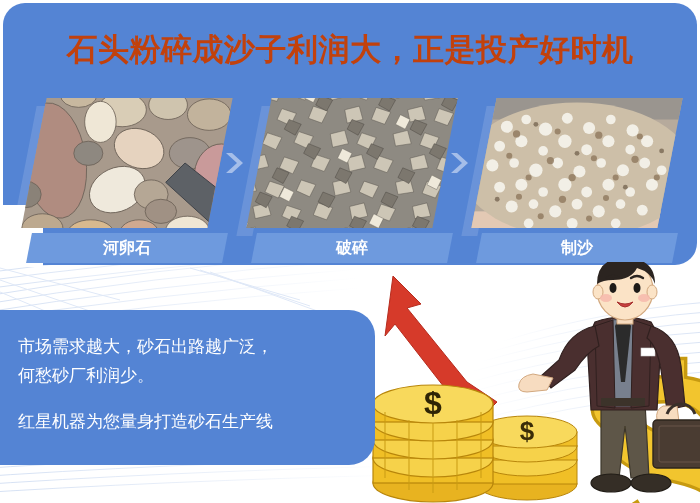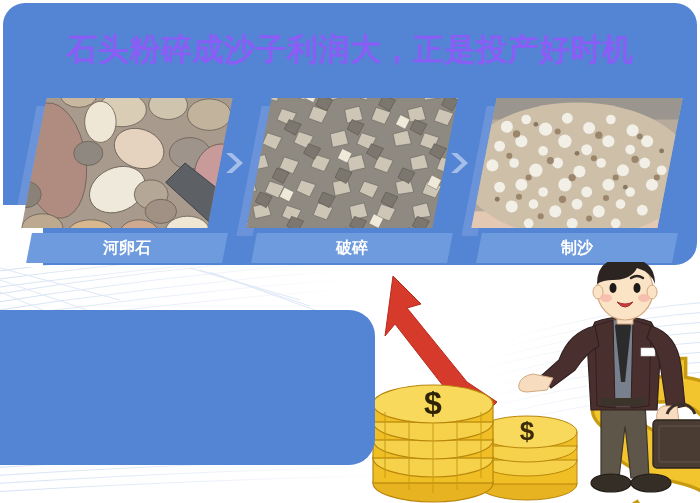--- a/index.html
+++ b/index.html
@@ -18,21 +18,21 @@
     position:absolute;left:3px;top:3px;width:694px;height:262px;
     background:#5484d4;border-radius:22px;
   }
   .panel-top-notch{
     position:absolute;left:3px;top:205px;width:40px;height:62px;background:#ffffff;
   }
 
   
   .headline{
     position:absolute;left:0;top:29px;width:700px;text-align:center;
-    color:#8b5cf6;font-size:31px;font-weight:bold;letter-spacing:.5px;
+    color:#c2410c;font-size:31px;font-weight:bold;letter-spacing:.5px;
     white-space:nowrap;
   }
 
   
   .proc{position:absolute;left:0;top:98px;width:700px;height:170px;}
   .card{position:absolute;top:0;width:186px;height:130px;}
   .card .photo{
     position:absolute;inset:0;
     transform:skewX(-11deg);
     overflow:hidden;
@@ -468,14 +468,19 @@
         <ellipse cx="251" cy="36" rx="6" ry="4" fill="#f6b9ac" opacity=".85"></ellipse>
         <ellipse cx="289" cy="36" rx="6" ry="4" fill="#f6b9ac" opacity=".85"></ellipse>
 
         <path d="M262 40 q8 10 16 0 q-8 4 -16 0 z" fill="#c9413f" stroke="#a62f2d" stroke-width="1"></path>
       </g>
     </svg>
   </div>
 
   <div class="panel-bottom"></div>
 
+  <div class="blurb">
+    <div>市场需求越大，砂石出路越广泛，</div>
+    <div>何愁砂厂利润少。</div>
+    <div class="p2">红星机器为您量身打造砂石生产线</div>
+  </div>
 
 </div>
 
 </body></html>

